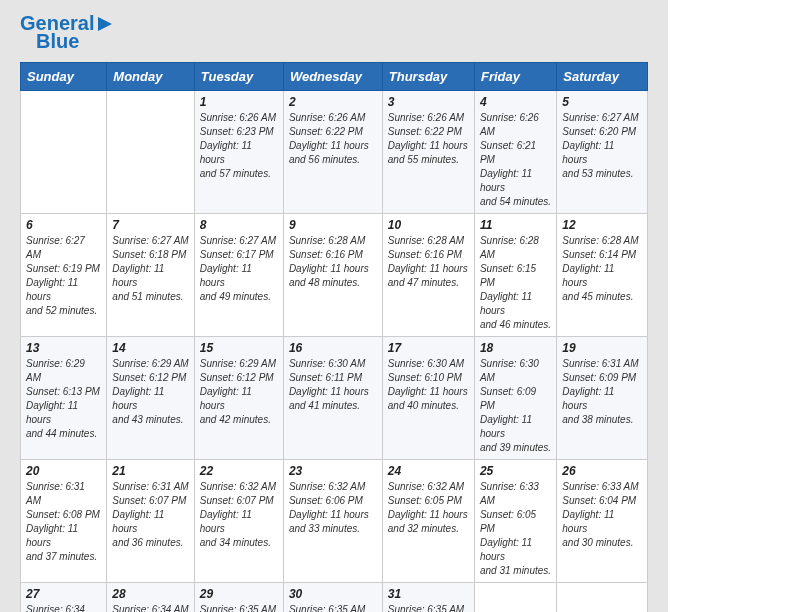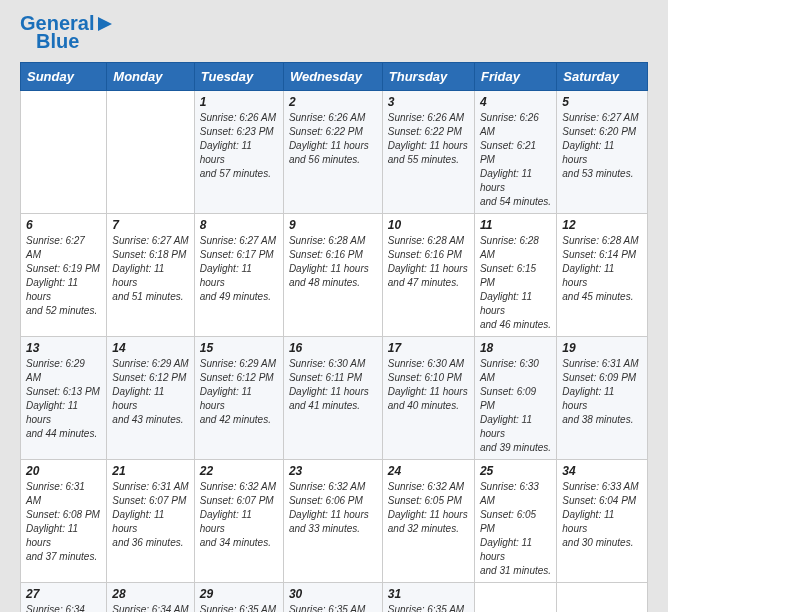--- a/index.html
+++ b/index.html
@@ -312,21 +312,21 @@
 and 32 minutes.</div>
           </td>
           <td style="background: rgb(255, 255, 255);">
             <span class="day-num">25</span>
             <div class="day-info" style="white-space: pre-line;">Sunrise: 6:33 AM
 Sunset: 6:05 PM
 Daylight: 11 hours
 and 31 minutes.</div>
           </td>
           <td style="background: rgb(255, 255, 255);">
-            <span class="day-num">34</span>
+            <span class="day-num">26</span>
             <div class="day-info" style="white-space: pre-line;">Sunrise: 6:33 AM
 Sunset: 6:04 PM
 Daylight: 11 hours
 and 30 minutes.</div>
           </td>
         </tr>
         <tr>
           <td style="background: rgb(245, 247, 250);">
             <span class="day-num">27</span>
             <div class="day-info" style="white-space: pre-line;">Sunrise: 6:34 AM

